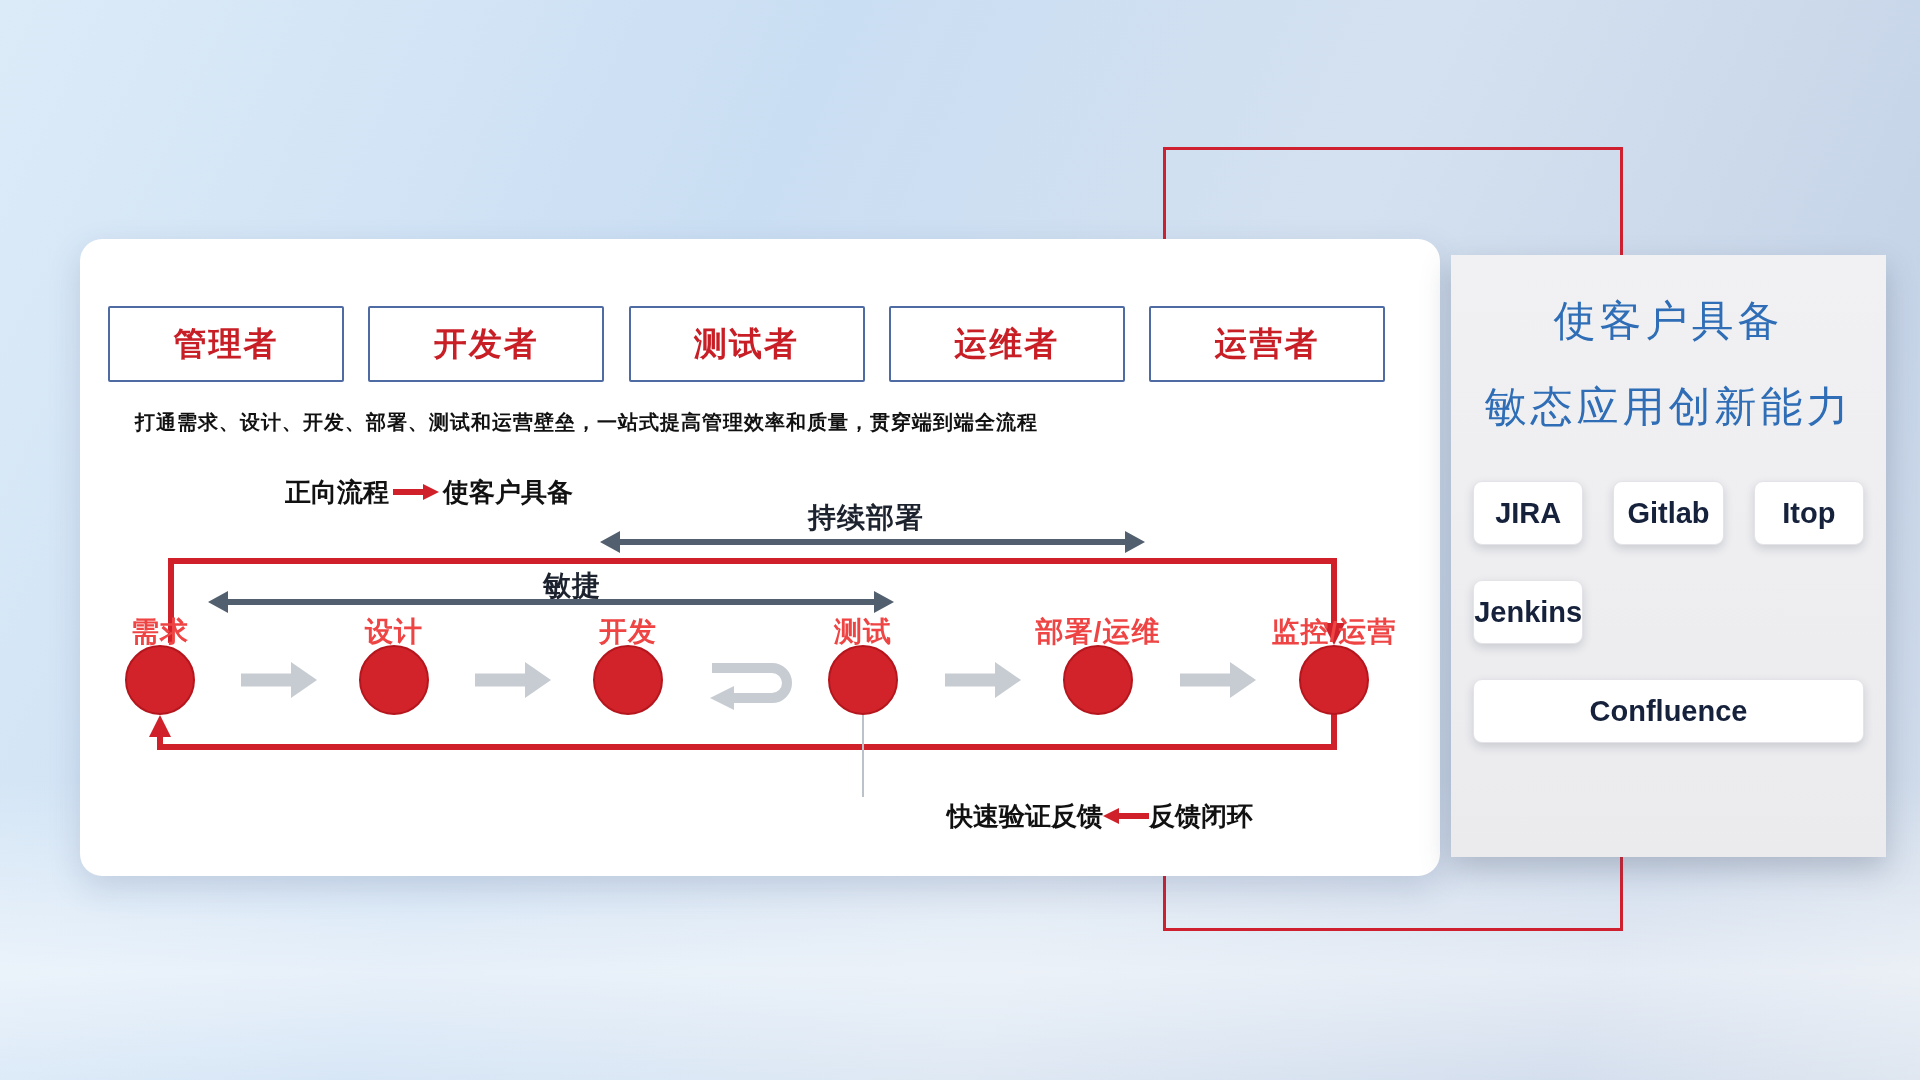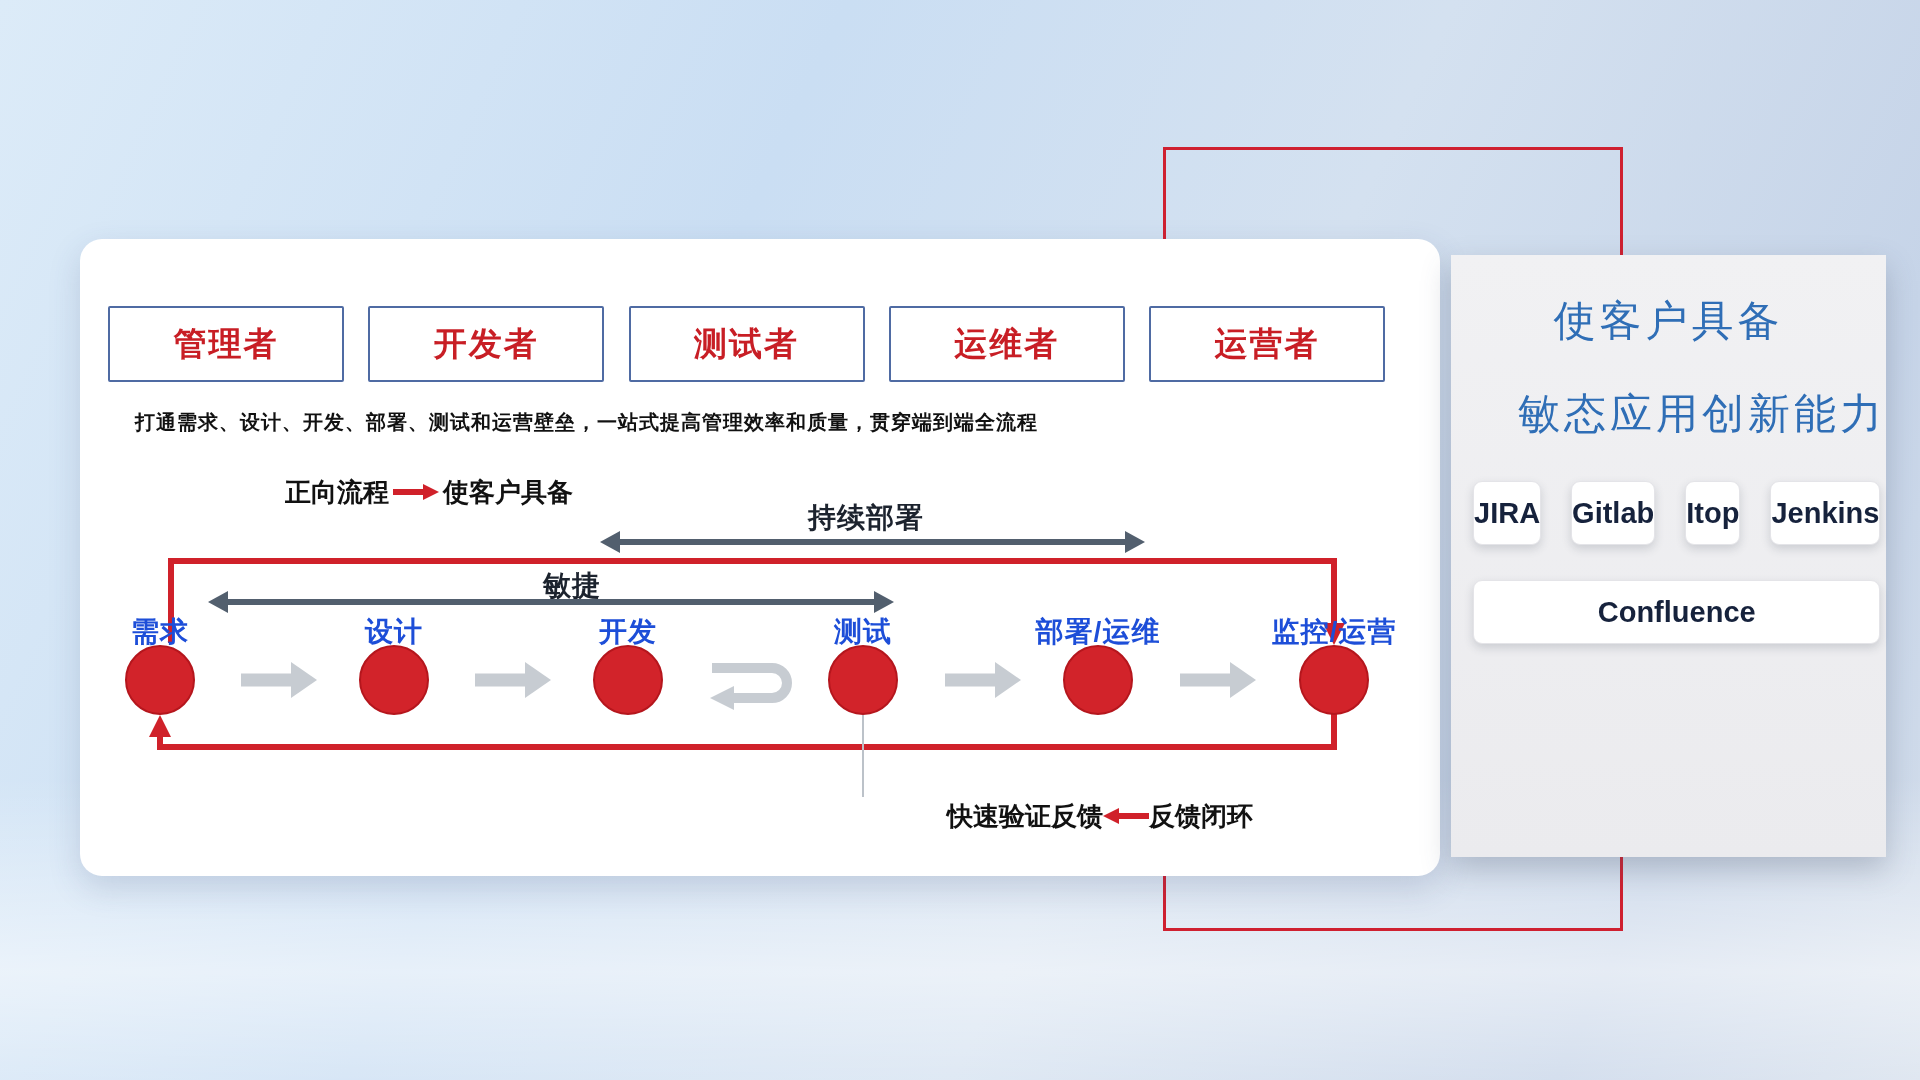--- a/index.html
+++ b/index.html
@@ -52,44 +52,44 @@
     position: absolute; text-align: center;
     color: #1c232e; font-size: 28px; font-weight: 700; letter-spacing: 1px; font-family: Liberation Mono, monospace;
   }
   .span-label.cd   { left: 686px; top: 260px; width: 200px; }
   .span-label.agile{ left: 442px; top: 328px; width: 100px; }
 
   .flow-svg { position: absolute; left: 0; top: 0; width: 1360px; height: 637px; }
 
   .stage-label {
     position: absolute; top: 374px; width: 160px; text-align: center;
-    color: #1d4ed8; font-size: 28px; font-weight: 700; letter-spacing: 1px;
+    color: #ef4444; font-size: 28px; font-weight: 700; letter-spacing: 1px;
   }
 
   .legend-feedback {
     position: absolute; left: 867px; top: 561px; height: 32px;
     display: flex; align-items: center; 
     color: #111111; font-size: 26px; font-weight: 700;
   }
 
   
   .side-panel {
     position: absolute; left: 1451px; top: 255px; width: 435px; height: 602px;
     background: linear-gradient(180deg, #f1f1f3 0%, #ebebee 100%);
     box-shadow: 0 12px 28px rgba(70,80,100,0.28); z-index: 2;
   }
   .panel-title { position: absolute; top: 36px; left: 0; right: 0; text-align: center; }
   .panel-title .line {
     color: #2f6eb6; font-size: 42px; font-weight: 400; letter-spacing: 4px; line-height: 60px;
   }
-  .panel-title .line + .line { margin-top: 33px; text-align: right; }
+  .panel-title .line + .line { margin-top: 26px; }
 
   .tools {
     position: absolute; left: 22px; right: 22px; top: 226px;
-    display: grid; grid-template-columns: 1fr 1fr 1fr 1fr; column-gap: 30px; row-gap: 35px;
+    display: grid; grid-template-columns: 1fr 1fr 1fr; column-gap: 30px; row-gap: 35px;
   }
   .tool {
     height: 64px; background: #ffffff; border: 1px solid #e4e4e8; border-radius: 9px;
     display: flex; align-items: center; justify-content: center;
     color: #16223c; font-size: 29px; font-weight: 700;
     box-shadow: 0 4px 10px rgba(50,60,80,0.18);
   }
   .tool.wide { grid-column: 1 / -1; text-align: center; }
 </style>
 </head>

